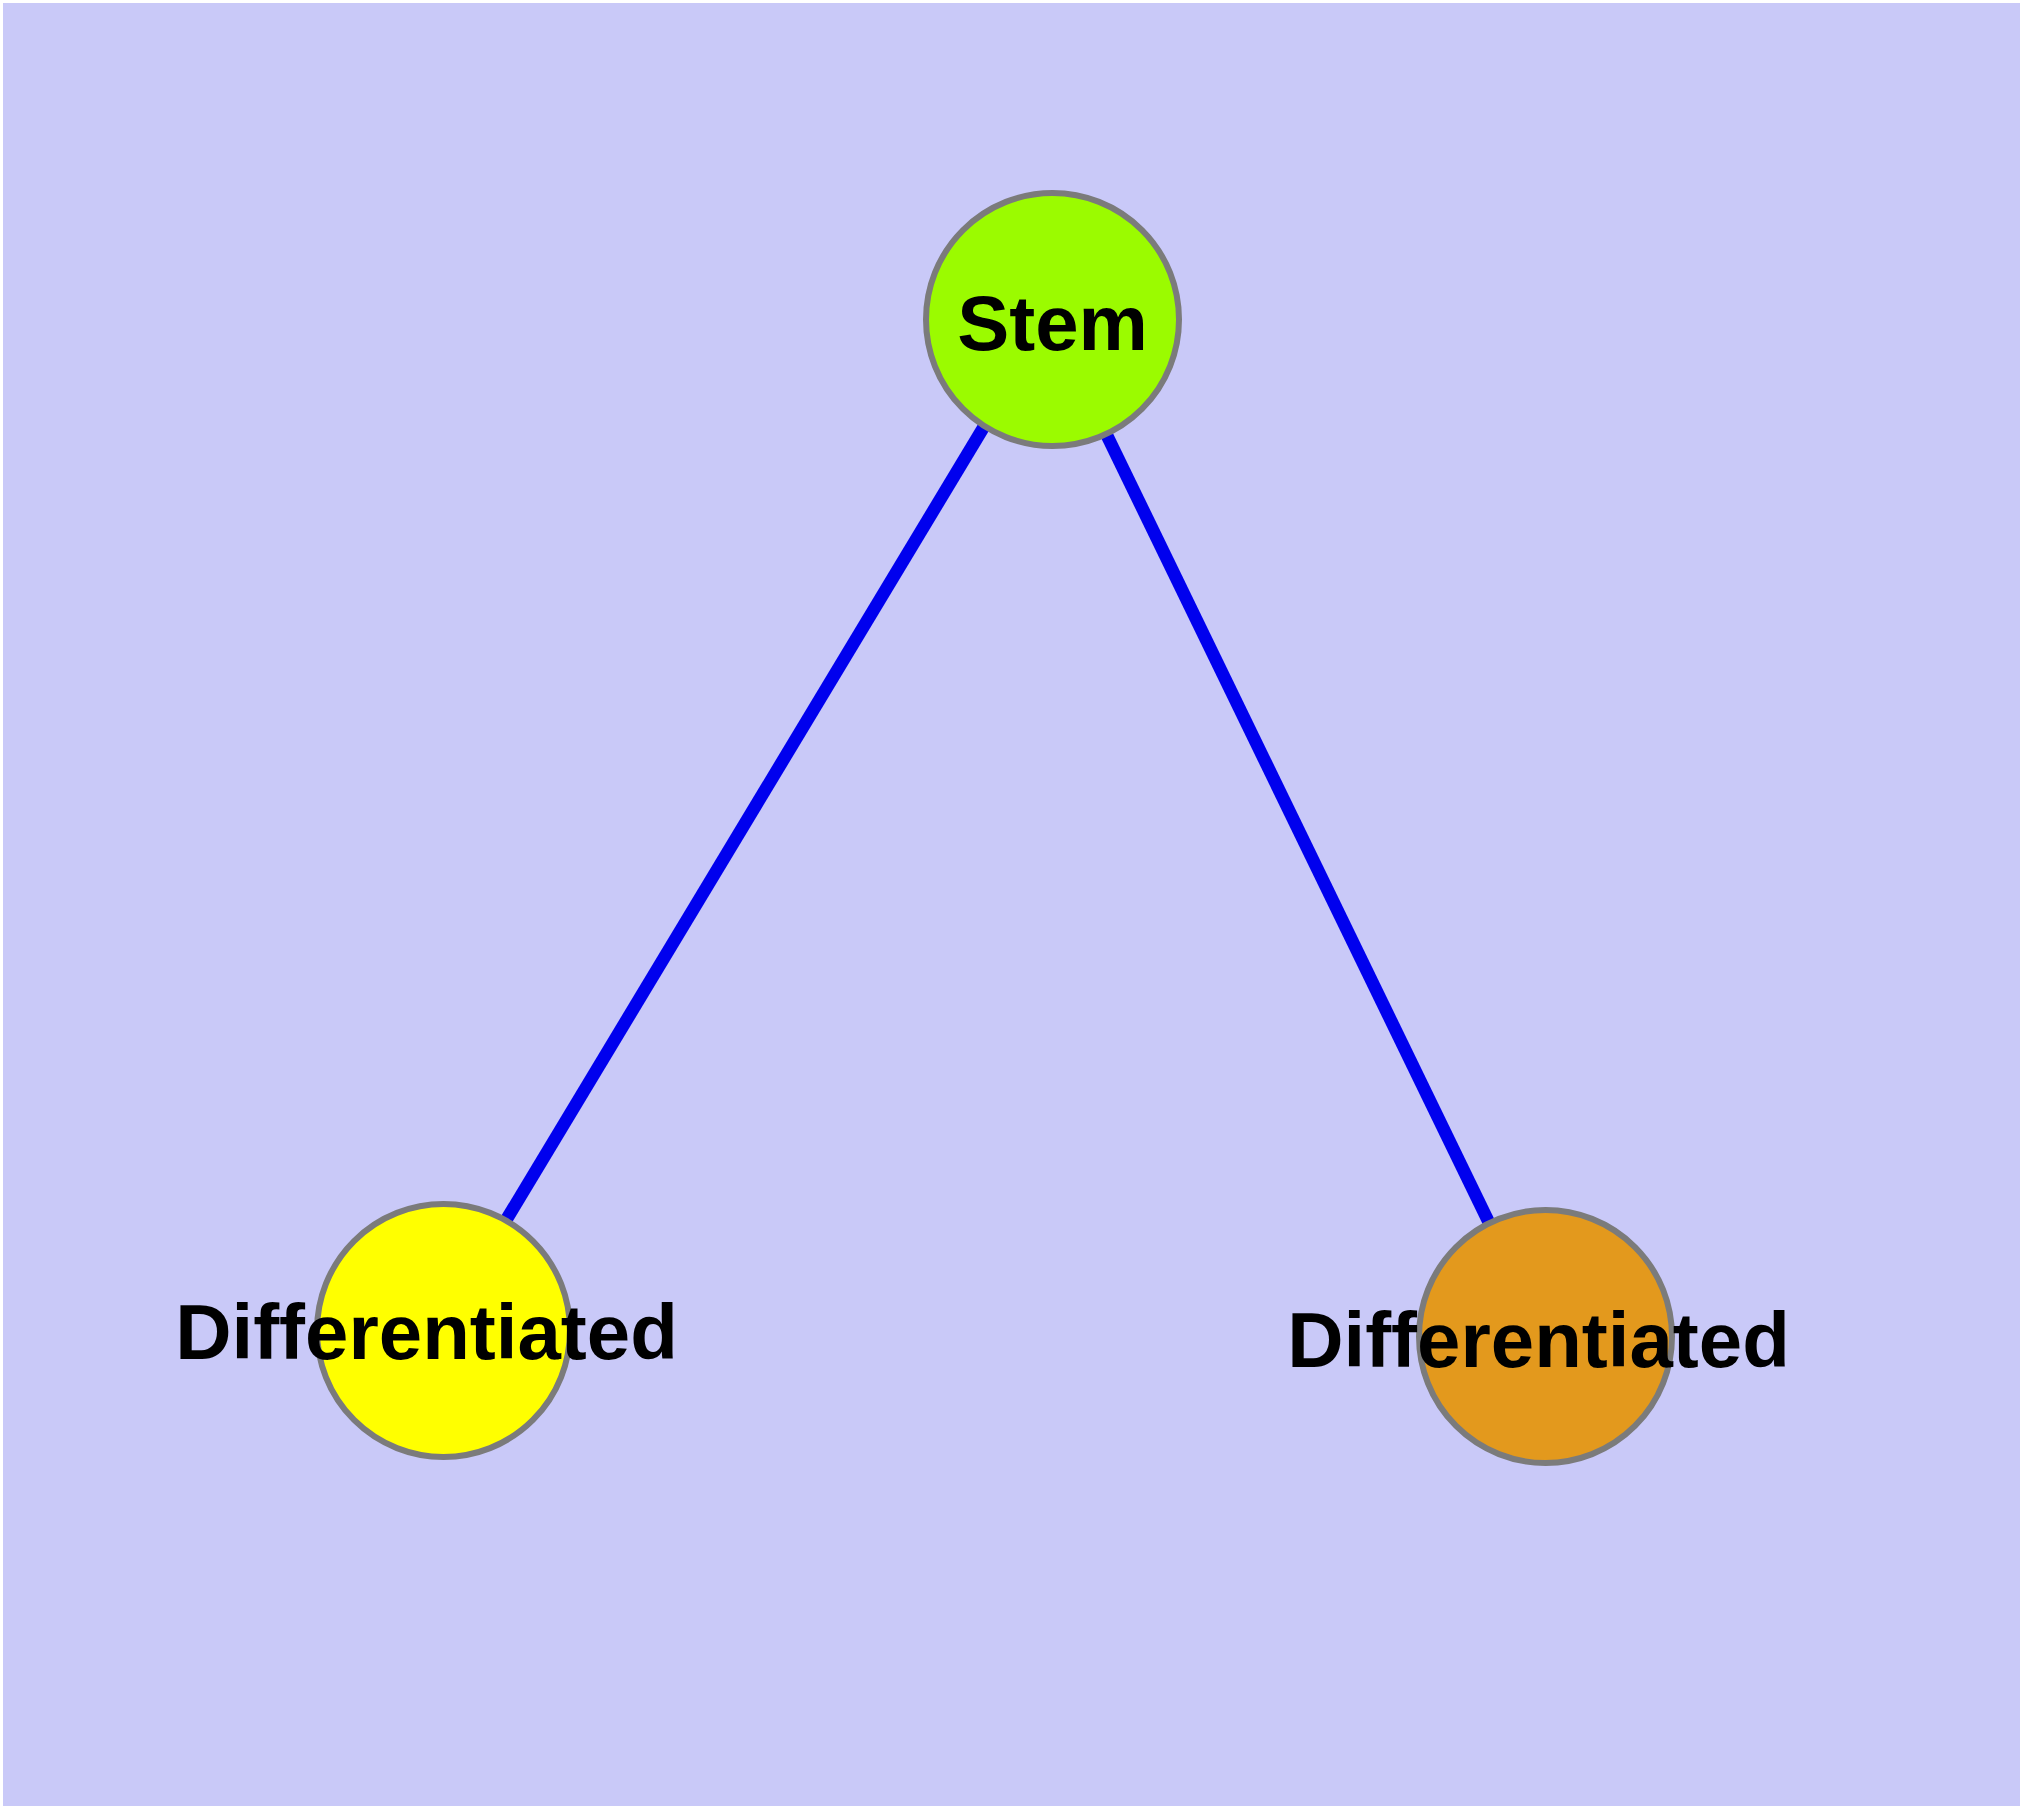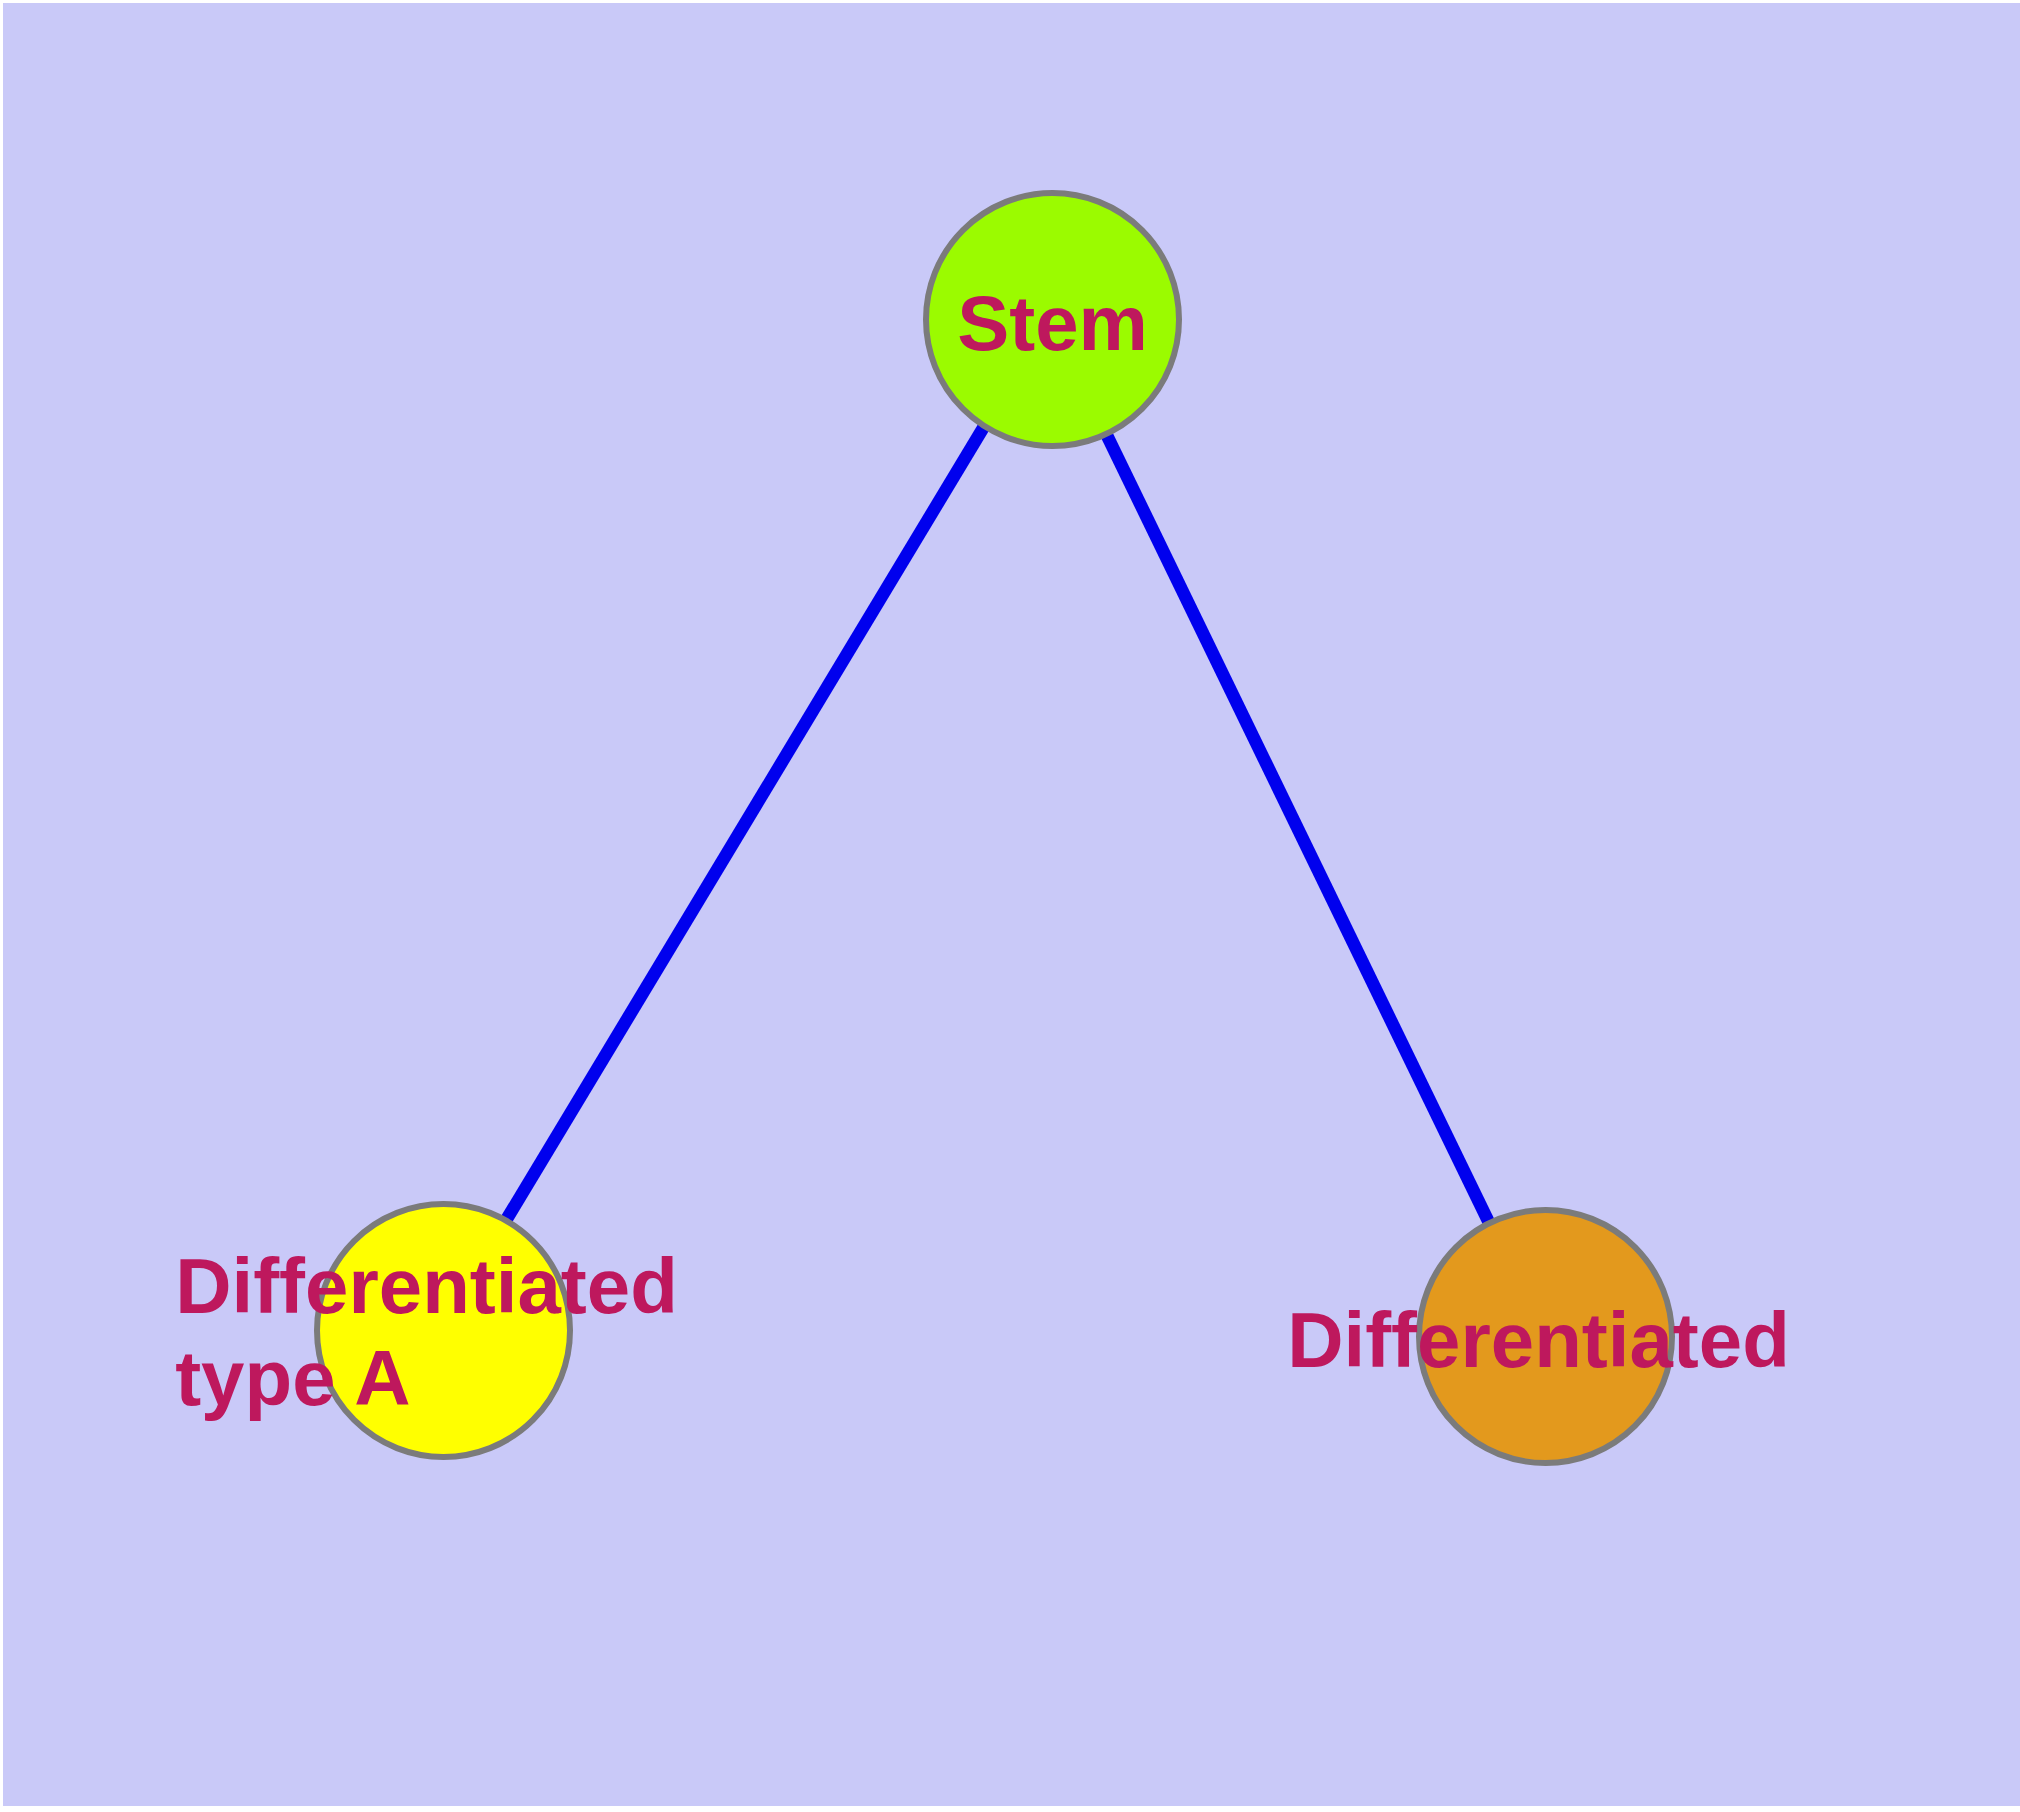--- a/index.html
+++ b/index.html
@@ -47,25 +47,25 @@
     border: 6px solid #7B7B7B;
     z-index: 2;
   }
   .node-stem   { left: 920px; top: 187px;  background: #9BFB00; }
   .node-type-a { left: 311px;  top: 1198px; background: #FFFF00; }
   .node-type-b { left: 1413px; top: 1204px; background: #E3991D; }
   .node-label {
     position: absolute;
     transform: translate(-50%, -50%);
     z-index: 3;
-    color: #be185d;
+    color: #000000;
     font-weight: bold;
     font-size: 78px;
     line-height: 92px;
-    text-align: left;
+    text-align: center;
     white-space: nowrap;
   }
   .label-stem   { left: 1050px; top: 320px; }
   .label-type-a { left: 424px;  top: 1329px; }
   .label-type-b { left: 1536px; top: 1337px; }
   .label-line { display: block; }
 </style>
 </head>
 <body>
 
@@ -80,21 +80,20 @@
     <div class="node node-stem"></div>
     <div class="node node-type-a"></div>
     <div class="node node-type-b"></div>
 
     <div class="node-label label-stem">
       <span class="label-line">Stem</span>
     </div>
 
     <div class="node-label label-type-a">
       <span class="label-line">Differentiated</span>
-      <span class="label-line">type A</span>
     </div>
 
     <div class="node-label label-type-b">
       <span class="label-line">Differentiated</span>
     </div>
 
   </div>
 </div>
 
 

